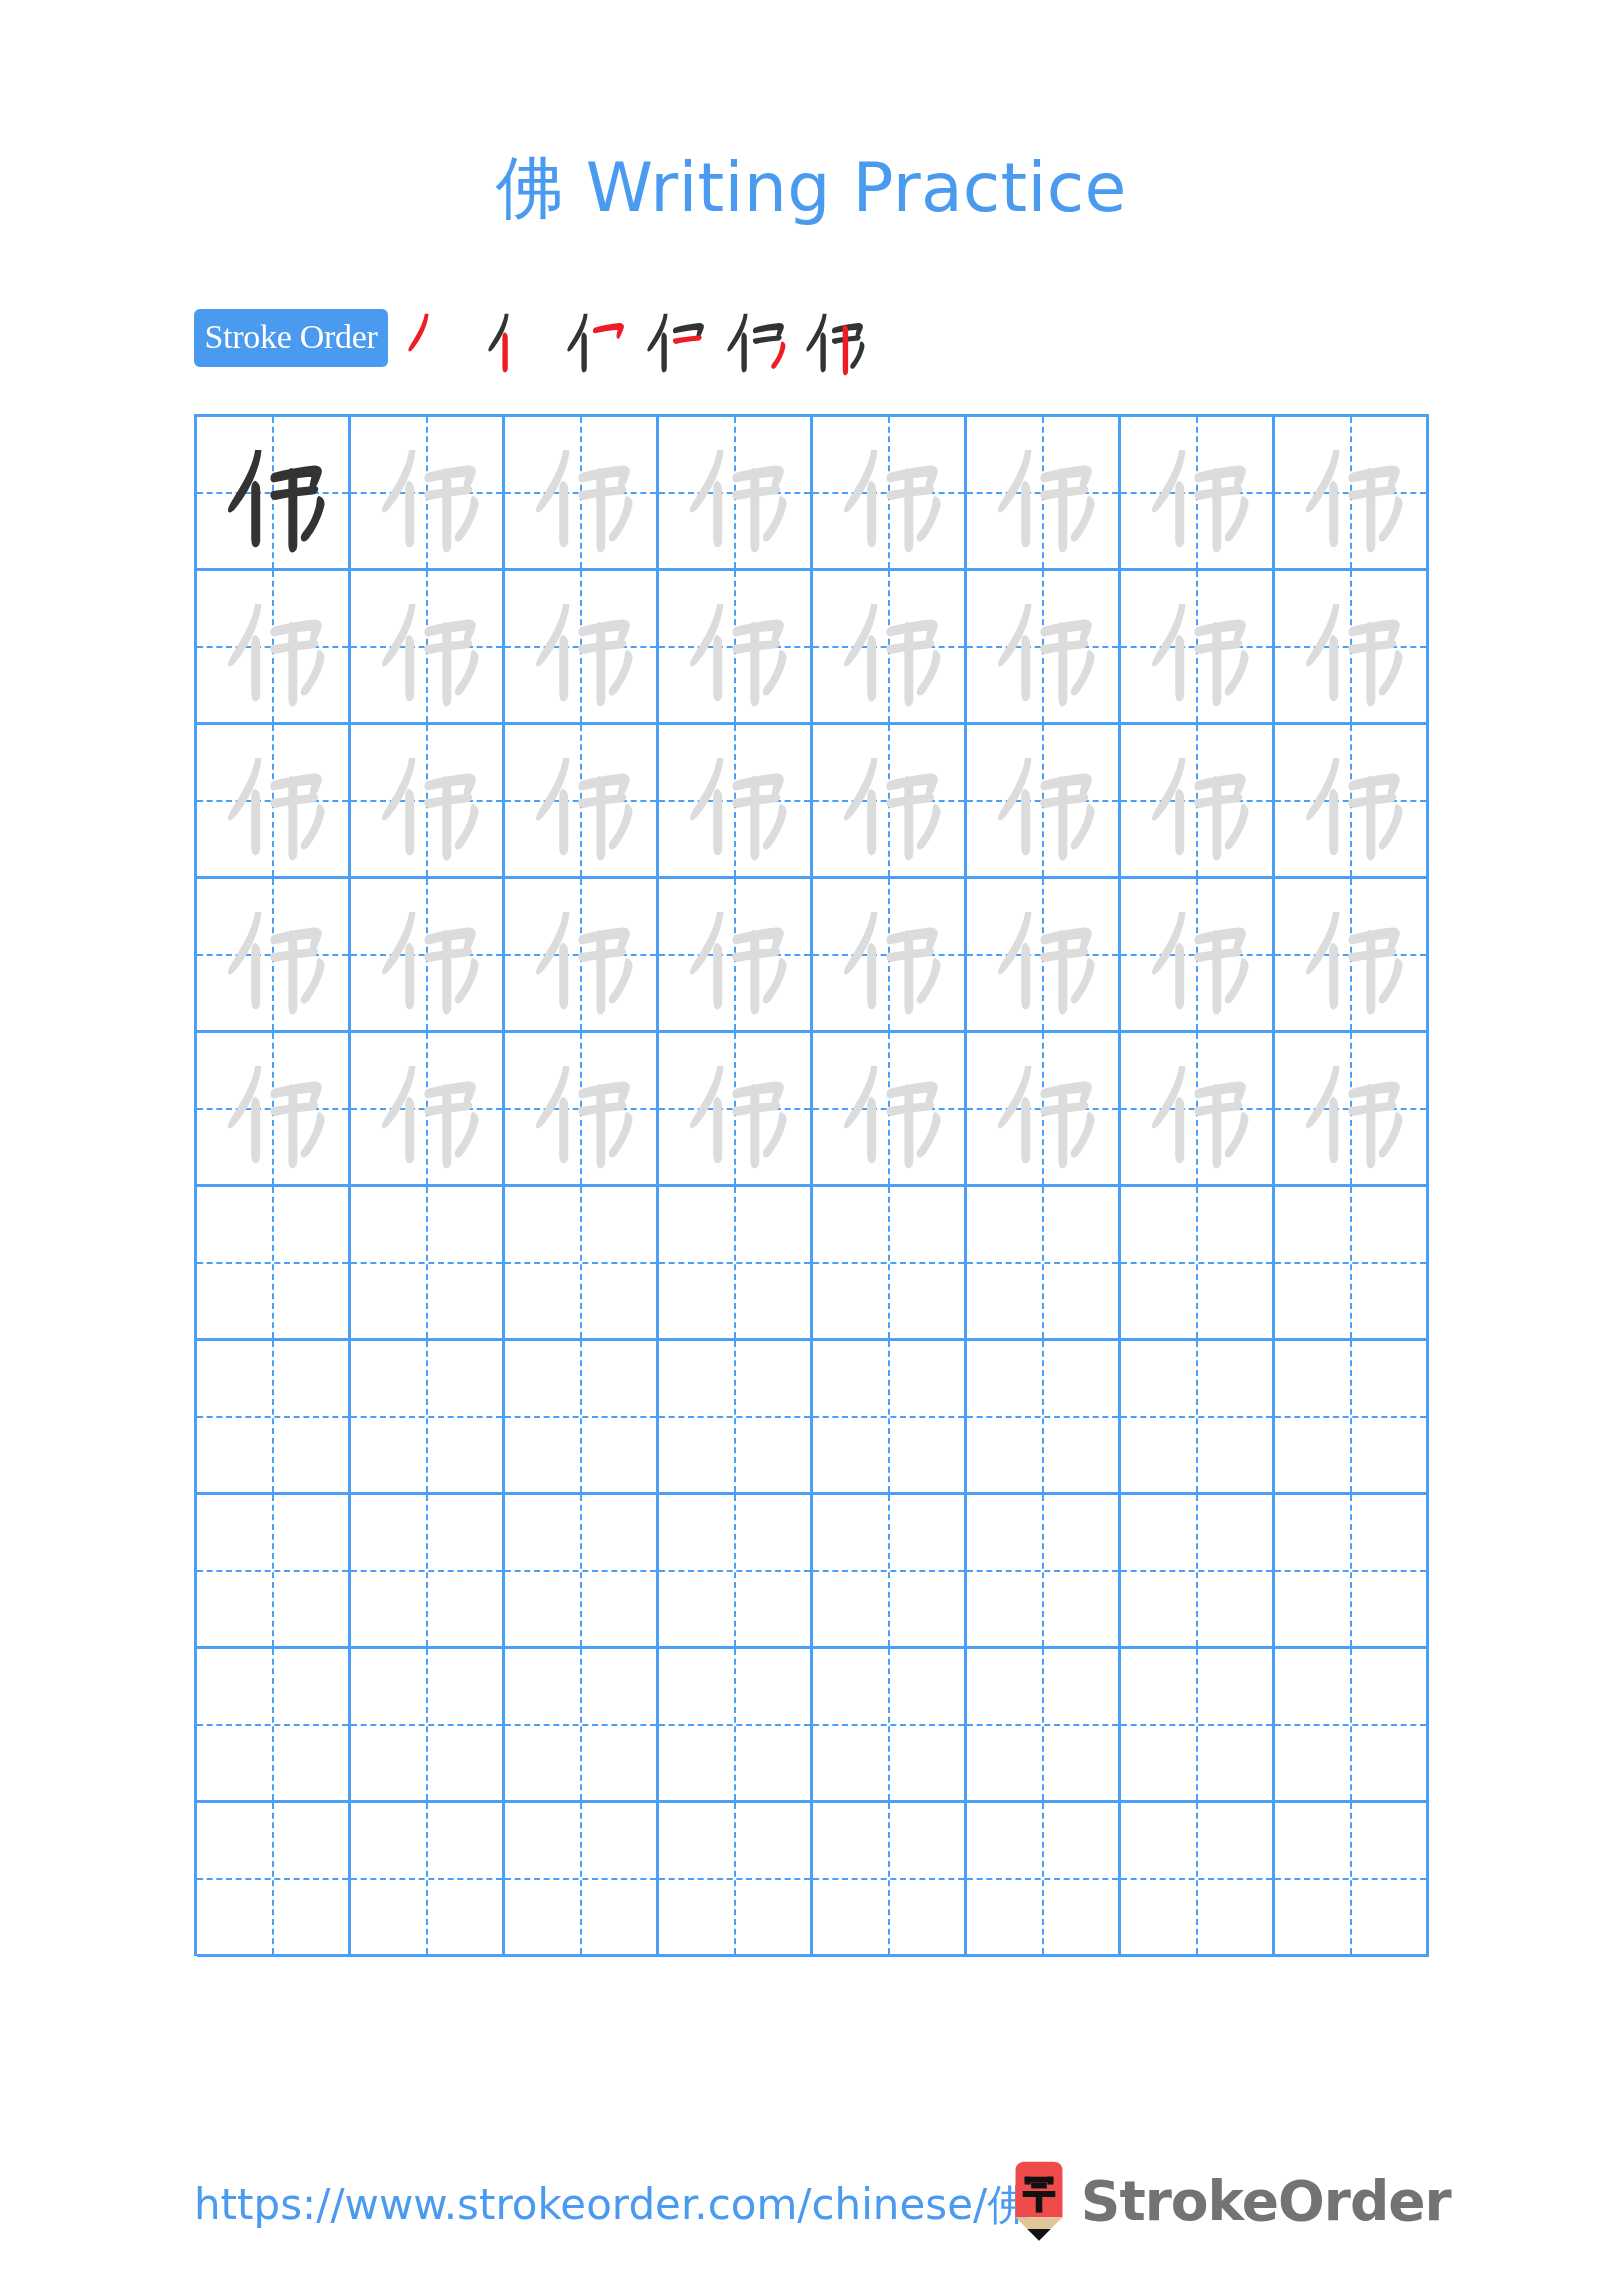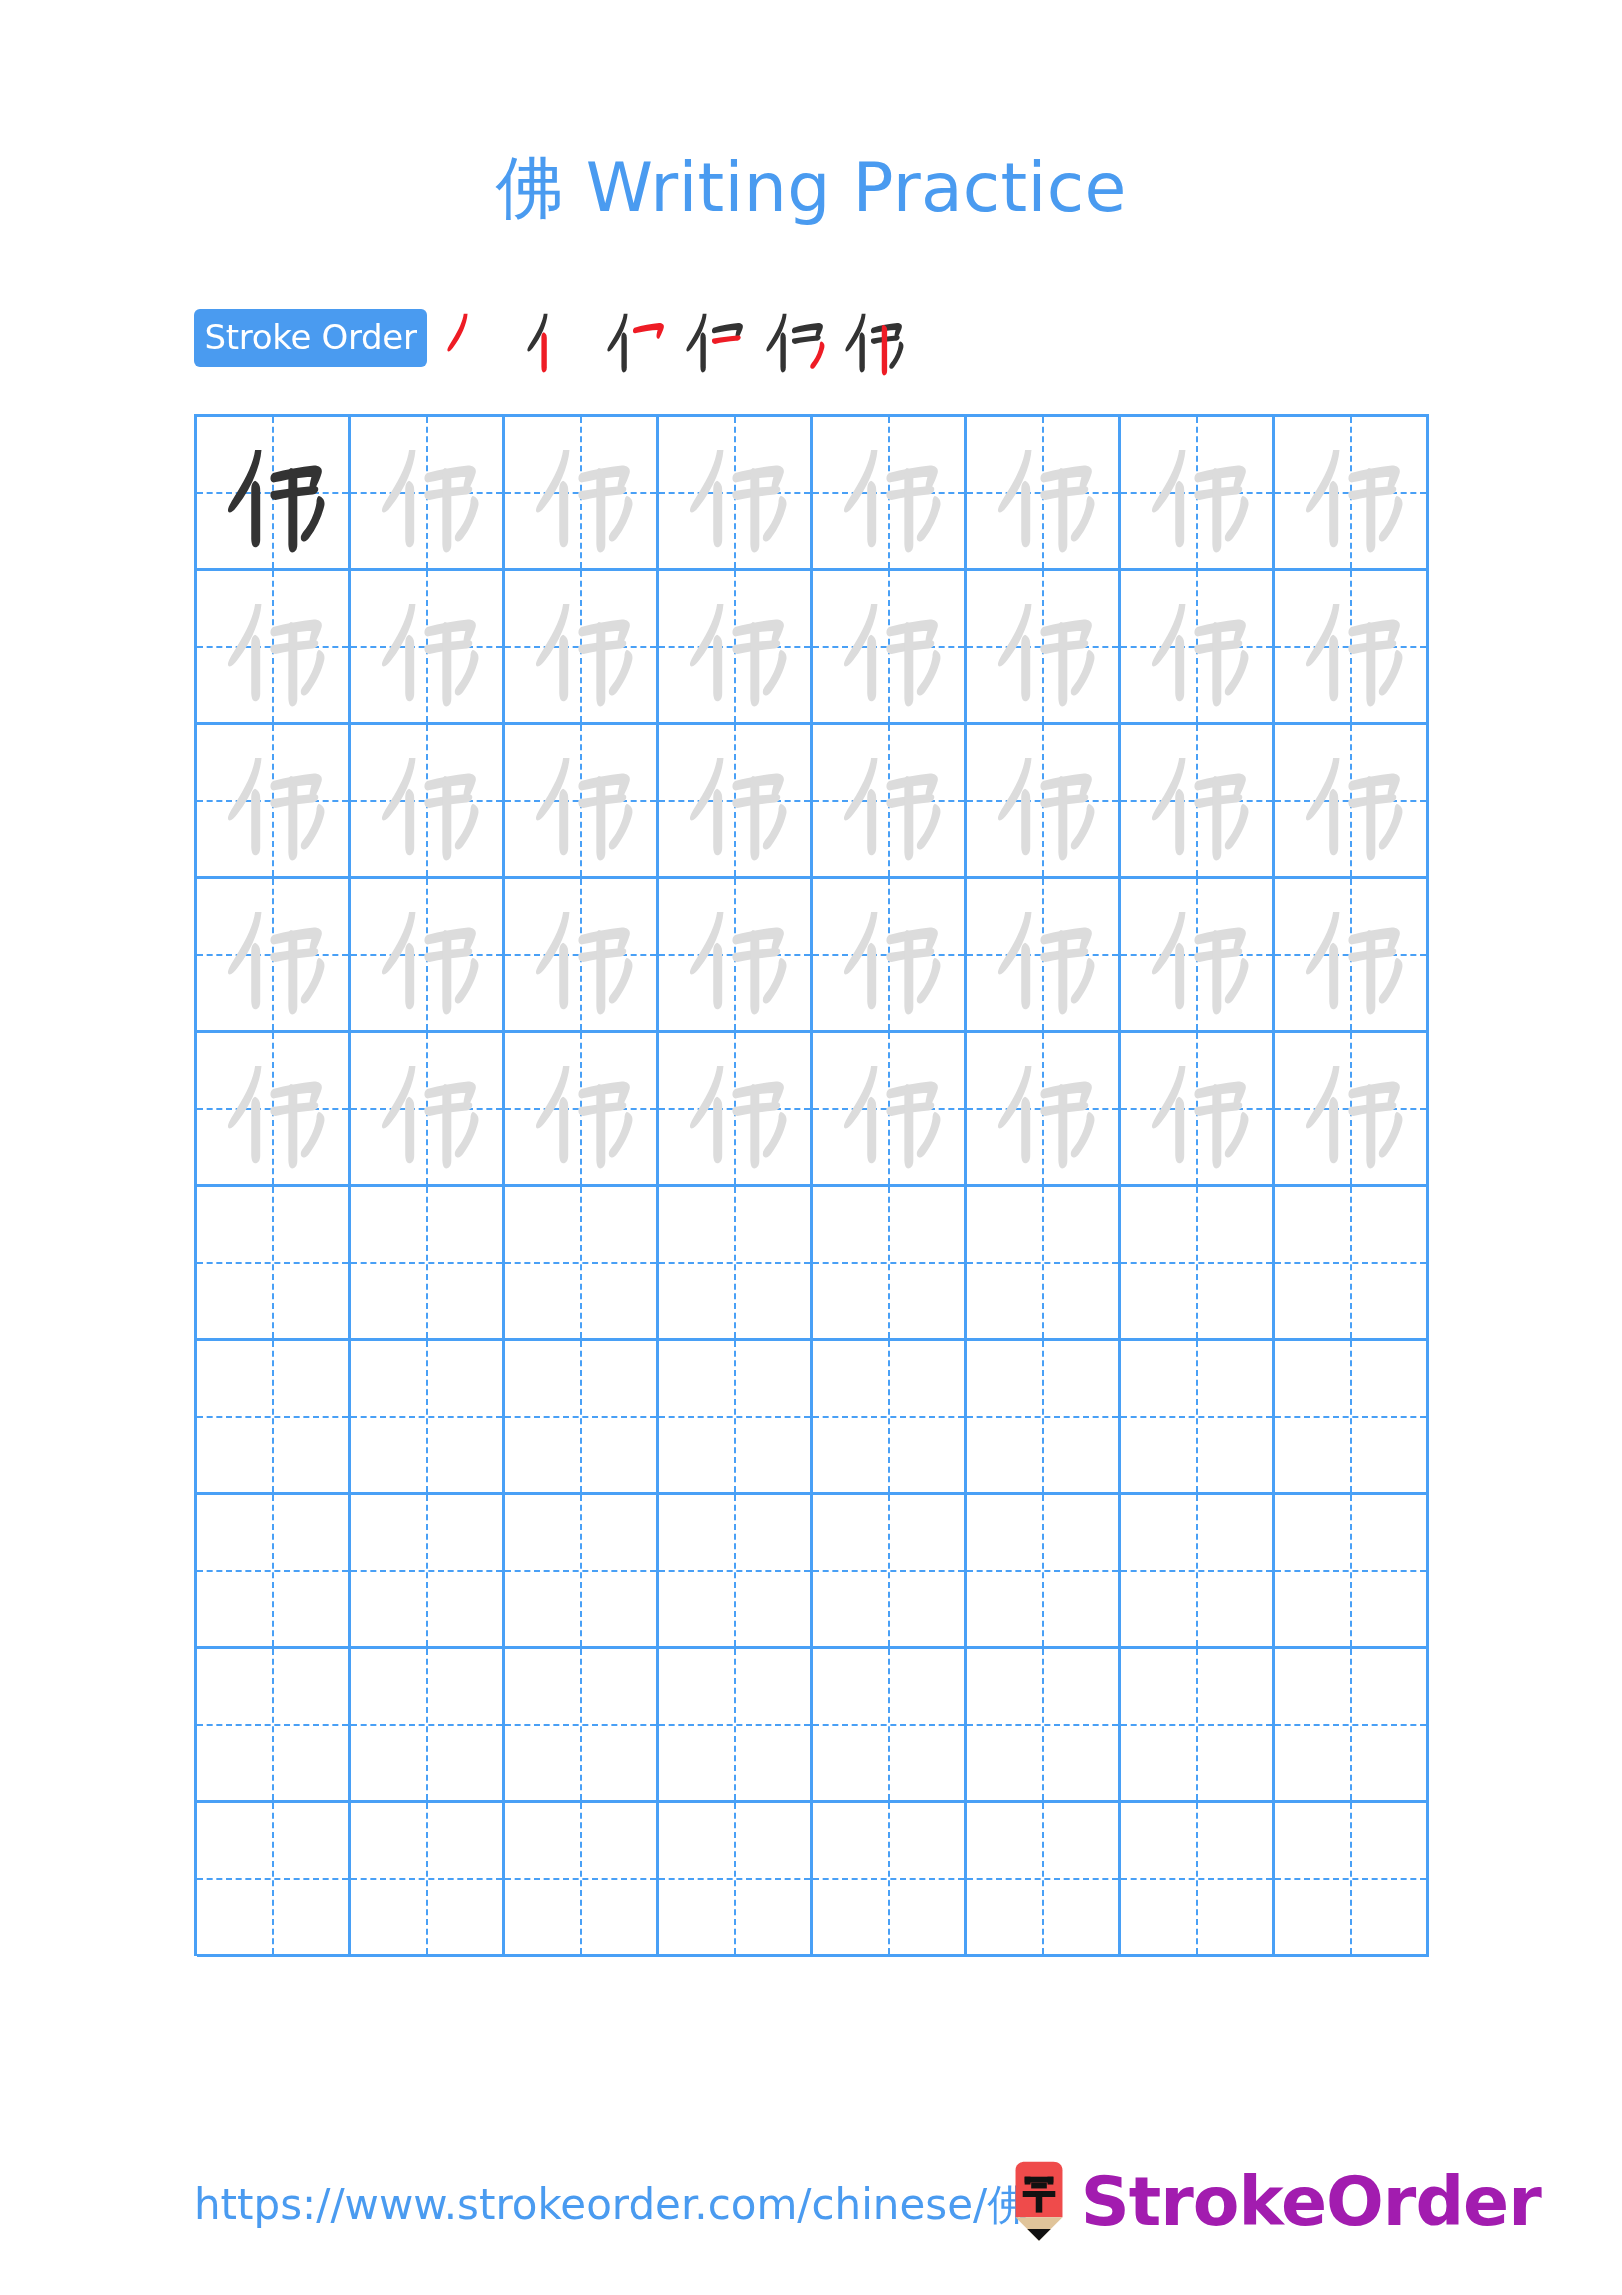--- a/index.html
+++ b/index.html
@@ -43,20 +43,21 @@
   }
   .stroke-order-badge {
     background: #4a9bf0;
     color: #ffffff;
     font-size: 34px;
     line-height: 1;
     padding: 10.5px 10.5px 13px 10.5px;
     border-radius: 5.9px;
     white-space: nowrap;
     letter-spacing: -0.3px;
+    font-family: Liberation Serif, serif;
   }
   .stroke-steps {
     display: flex;
     align-items: flex-start;
     margin-left: 9.2px;
   }
   .stroke-step {
     width: 77px;
     height: 77px;
     position: relative;
@@ -149,23 +150,23 @@
   }
   .brand-mark {
     width: 60px;
     height: 81px;
     position: relative;
     margin-right: 11.8px;
     flex: 0 0 auto;
   }
   .brand-mark svg { display:block; width:60px; height:81px; }
   .brand-name {
-    font-size: 68px;
+    font-size: 55px;
     font-weight: bold;
-    color: #a21caf;
+    color: #737373;
     letter-spacing: -1px;
     white-space: nowrap;
     line-height: 1;
   }
 </style>
 </head>
 <body>
 
 <div class="page-title">佛 Writing Practice</div>
 

